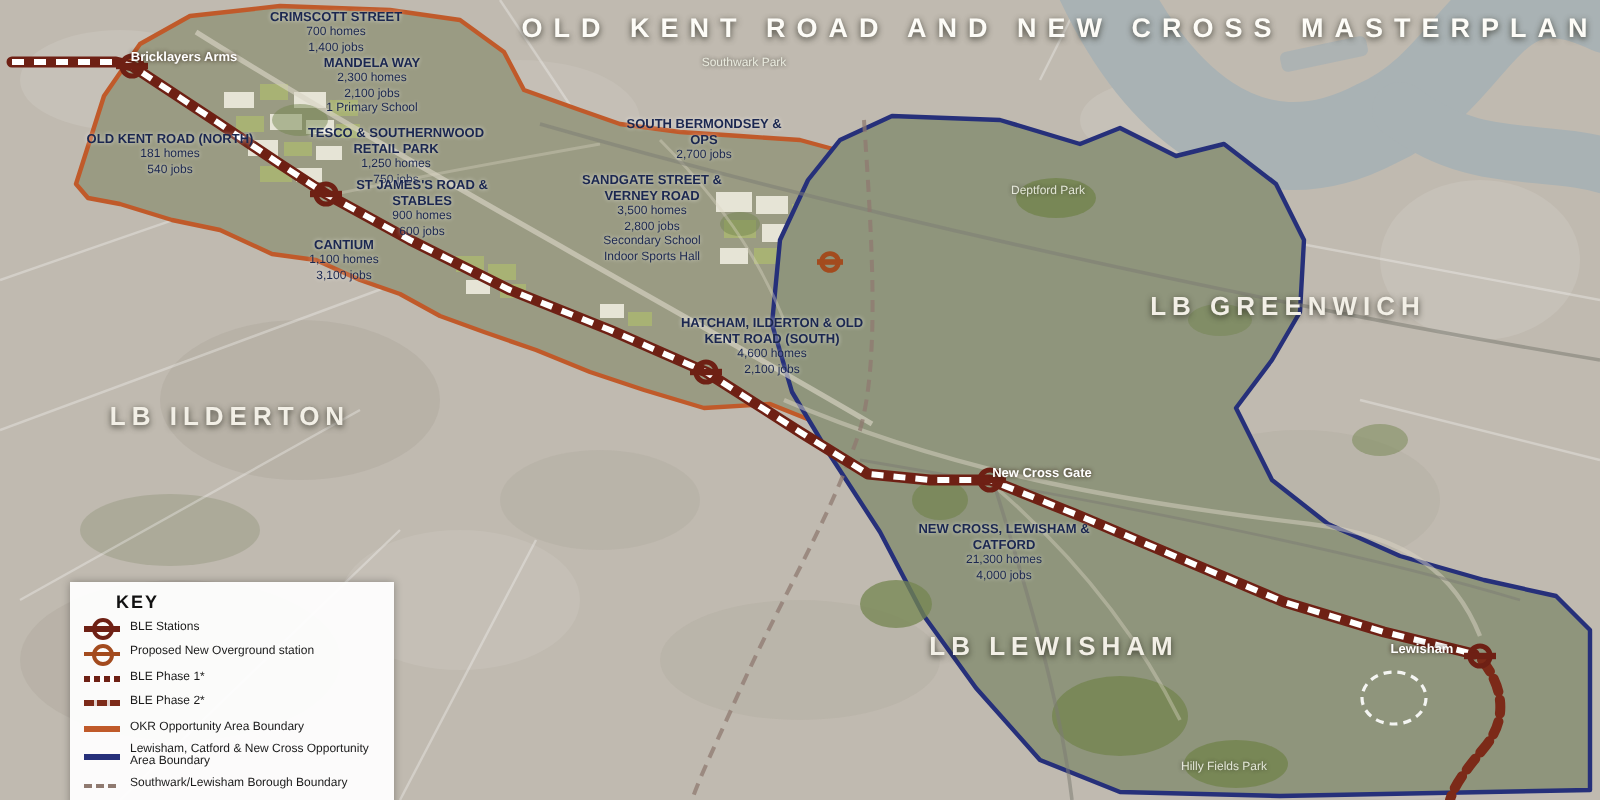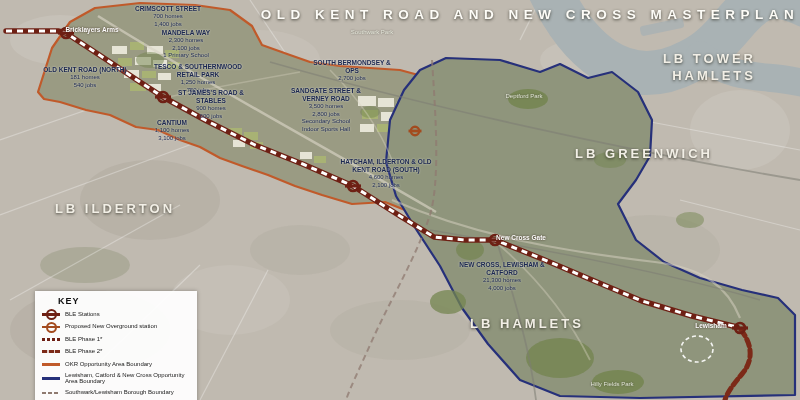--- a/index.html
+++ b/index.html
@@ -16,21 +16,21 @@
   .p2{stroke:var(--phase2-red);stroke-width:5;fill:none;stroke-dasharray:7 4;stroke-linecap:round;}
   .rnd circle{fill:none;stroke:var(--route-red);stroke-width:2.6;}
   .rnd rect{fill:var(--route-red);}
   .ovg circle{fill:none;stroke:var(--overground-orange);stroke-width:2.4;}
   .ovg rect{fill:var(--overground-orange);}
   .water{stroke:var(--water);fill:none;stroke-linecap:round;}
   .dock{fill:var(--water);opacity:.85;}
   .hl-circle{fill:none;stroke:#fff;stroke-width:1.6;stroke-dasharray:4 3;opacity:.9;}
 
   
-  .lbl{position:absolute;transform:translate(-50%,-50%);text-align:right;white-space:nowrap;}
+  .lbl{position:absolute;transform:translate(-50%,-50%);text-align:left;white-space:nowrap;}
   .title{font-size:13.5px;font-weight:bold;letter-spacing:5.5px;color:#fdfcf7;
     text-shadow:0 1px 3px rgba(45,45,35,.85);}
   .borough{font-size:13px;font-weight:bold;letter-spacing:3px;color:#f2efe6;
     text-shadow:0 1px 3px rgba(40,40,30,.8);}
   .borough.wrap{white-space:normal;width:112px;line-height:1.3;}
   .park{font-size:6px;color:#eef0e4;text-shadow:0 0 2px rgba(60,60,50,.9);opacity:.9;}
   .station{font-size:6.5px;font-weight:bold;color:#fff;text-shadow:0 0 2px rgba(50,30,20,1);}
   .dev{position:absolute;transform:translate(-50%,-50%);text-align:center;line-height:1.25;
     color:var(--label-navy);text-shadow:0 0 2px rgba(255,255,255,.65);}
   .dev .nm{font-size:6.5px;font-weight:bold;max-width:92px;margin:0 auto;white-space:normal;}
@@ -199,24 +199,23 @@
     <g class="ovg" transform="translate(415,131)">
         <circle r="4.2"></circle>
         <rect x="-6.5" y="-1.4" width="13" height="2.8"></rect>
       </g>
 
     <ellipse class="hl-circle" cx="697" cy="349" rx="16" ry="13"></ellipse>
   </svg>
 
   <div class="lbl title" style="left:530px;top:14px;">OLD KENT ROAD AND NEW CROSS MASTERPLAN</div>
 
-  <div class="lbl borough wrap" style="left:700px;top:68px;">LB TOWER HAMLETS</div>
   <div class="lbl borough" style="left:644px;top:153px;">LB GREENWICH</div>
   <div class="lbl borough" style="left:115px;top:208px;">LB ILDERTON</div>
-  <div class="lbl borough" style="left:527px;top:323px;">LB HAMLETS</div>
+  <div class="lbl borough" style="left:527px;top:323px;">LB LEWISHAM</div>
 
   <div class="lbl park" style="left:372px;top:32px;">Southwark Park</div>
   <div class="lbl park" style="left:524px;top:96px;">Deptford Park</div>
   <div class="lbl park" style="left:612px;top:384px;">Hilly Fields Park</div>
 
   <div class="lbl station" style="left:92px;top:29px;">Bricklayers Arms</div>
   <div class="lbl station" style="left:521px;top:237px;">New Cross Gate</div>
   <div class="lbl station" style="left:711px;top:325px;">Lewisham</div>
 
   <div class="dev" style="left:168px;top:17px;">

